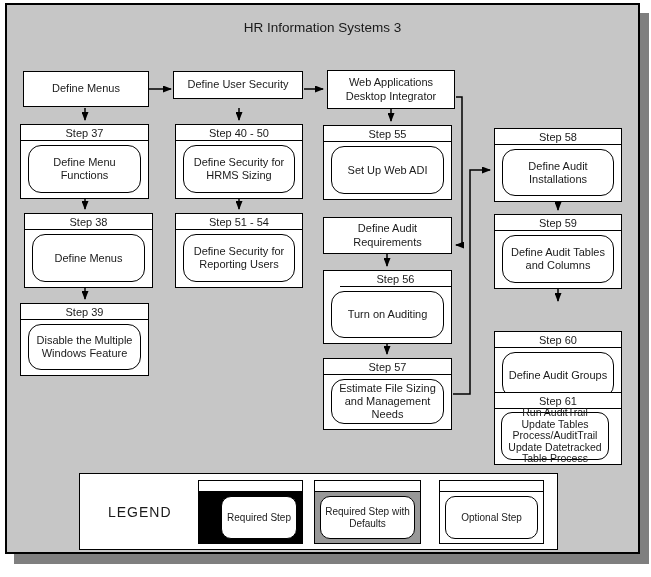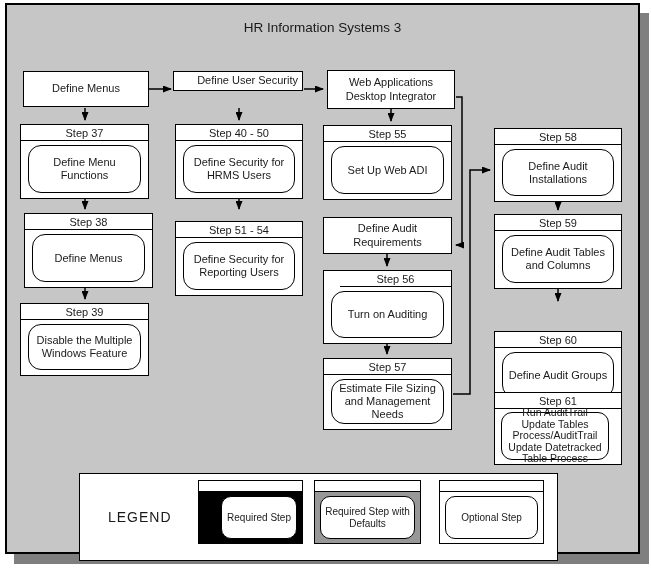--- a/index.html
+++ b/index.html
@@ -33,21 +33,21 @@
     display:flex;padding:4px 7px 5px 7px;
   }
   .card-inner{
     flex:1;background:#fff;border:1px solid #000;border-radius:13px;
     display:flex;align-items:center;justify-content:center;text-align:center;
     font-size:11px;line-height:1.18;padding:2px 5px;
   }
   .card-inner.tight{font-size:10.5px;line-height:1.1;padding:1px 2px;border-radius:11px;}
   .connectors{position:absolute;left:0;top:0;width:651px;height:577px;pointer-events:none;}
   .legend{
-    position:absolute;left:79px;top:473px;width:479px;height:88px;
+    position:absolute;left:79px;top:473px;width:479px;height:77px;
     background:#fff;border:1px solid #000;box-sizing:border-box;
   }
   .legend-title{
     position:absolute;left:28px;top:0;height:100%;display:flex;align-items:center;
     font-size:14px;letter-spacing:1px;color:#1a1a1a;
   }
   .legend-item{
     position:absolute;top:6px;width:105px;height:64px;border:1px solid #000;
     box-sizing:border-box;background:#fff;
   }
@@ -93,21 +93,21 @@
       <path d="M149 89 H171" marker-end="url(#arrow)"></path>
       <path d="M304 89 H323" marker-end="url(#arrow)"></path>
       <path d="M456 97 H462 V245 H456" marker-end="url(#arrow)"></path>
       <path d="M453 394 H470 V170 H490" marker-end="url(#arrow)"></path>
     </g>
   </svg>
 
   <div class="hbox" style="left:23px;top:71px;width:126px;height:36px;">
     <span>Define Menus</span>
   </div>
-  <div class="hbox" style="left:173px;top:71px;width:130px;height:20px;justify-content:flex-end;">
+  <div class="hbox" style="left:173px;top:71px;width:130px;height:28px;">
     <span>Define User Security</span>
   </div>
   <div class="hbox" style="left:327px;top:70px;width:128px;height:39px;">
     <span>Web Applications Desktop Integrator</span>
   </div>
   <div class="hbox" style="left:323px;top:217px;width:129px;height:37px;">
     <span>Define Audit Requirements</span>
   </div>
 
   <div class="card" style="left:20px;top:124px;width:129px;height:75px;">
@@ -125,24 +125,24 @@
   <div class="card" style="left:20px;top:303px;width:129px;height:73px;">
     <div class="card-header">Step 39</div>
     <div class="card-body">
         <div class="card-inner">Disable the Multiple Windows Feature</div>
       </div>
   </div>
 
   <div class="card" style="left:175px;top:124px;width:128px;height:75px;">
     <div class="card-header">Step 40 - 50</div>
     <div class="card-body">
-        <div class="card-inner">Define Security for HRMS Users</div>
-      </div>
-  </div>
-  <div class="card" style="left:175px;top:213px;width:128px;height:75px;margin-top:8px;">
+        <div class="card-inner">Define Security for HRMS Sizing</div>
+      </div>
+  </div>
+  <div class="card" style="left:175px;top:213px;width:128px;height:75px;">
     <div class="card-header">Step 51 - 54</div>
     <div class="card-body">
         <div class="card-inner">Define Security for Reporting Users</div>
       </div>
   </div>
 
   <div class="card" style="left:323px;top:125px;width:129px;height:75px;">
     <div class="card-header">Step 55</div>
     <div class="card-body">
         <div class="card-inner">Set Up Web ADI</div>

